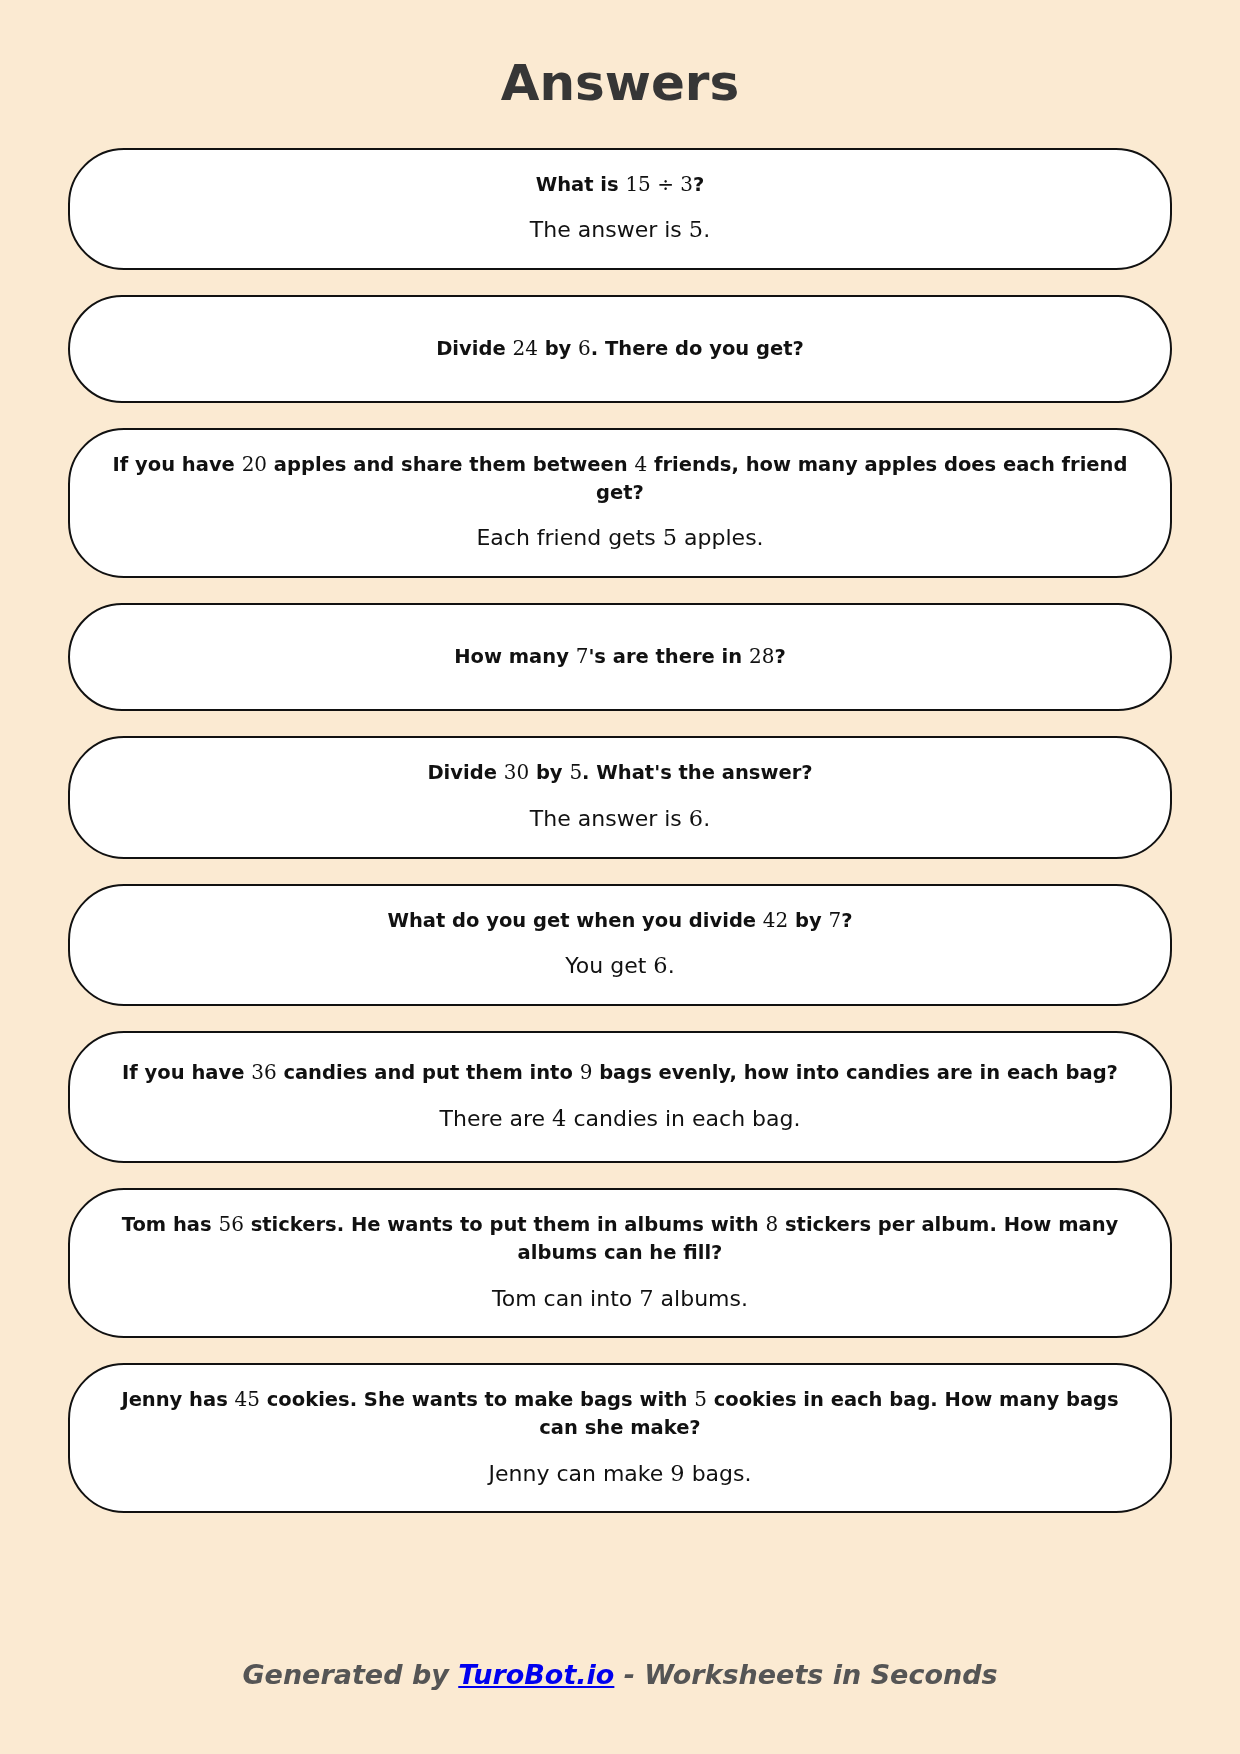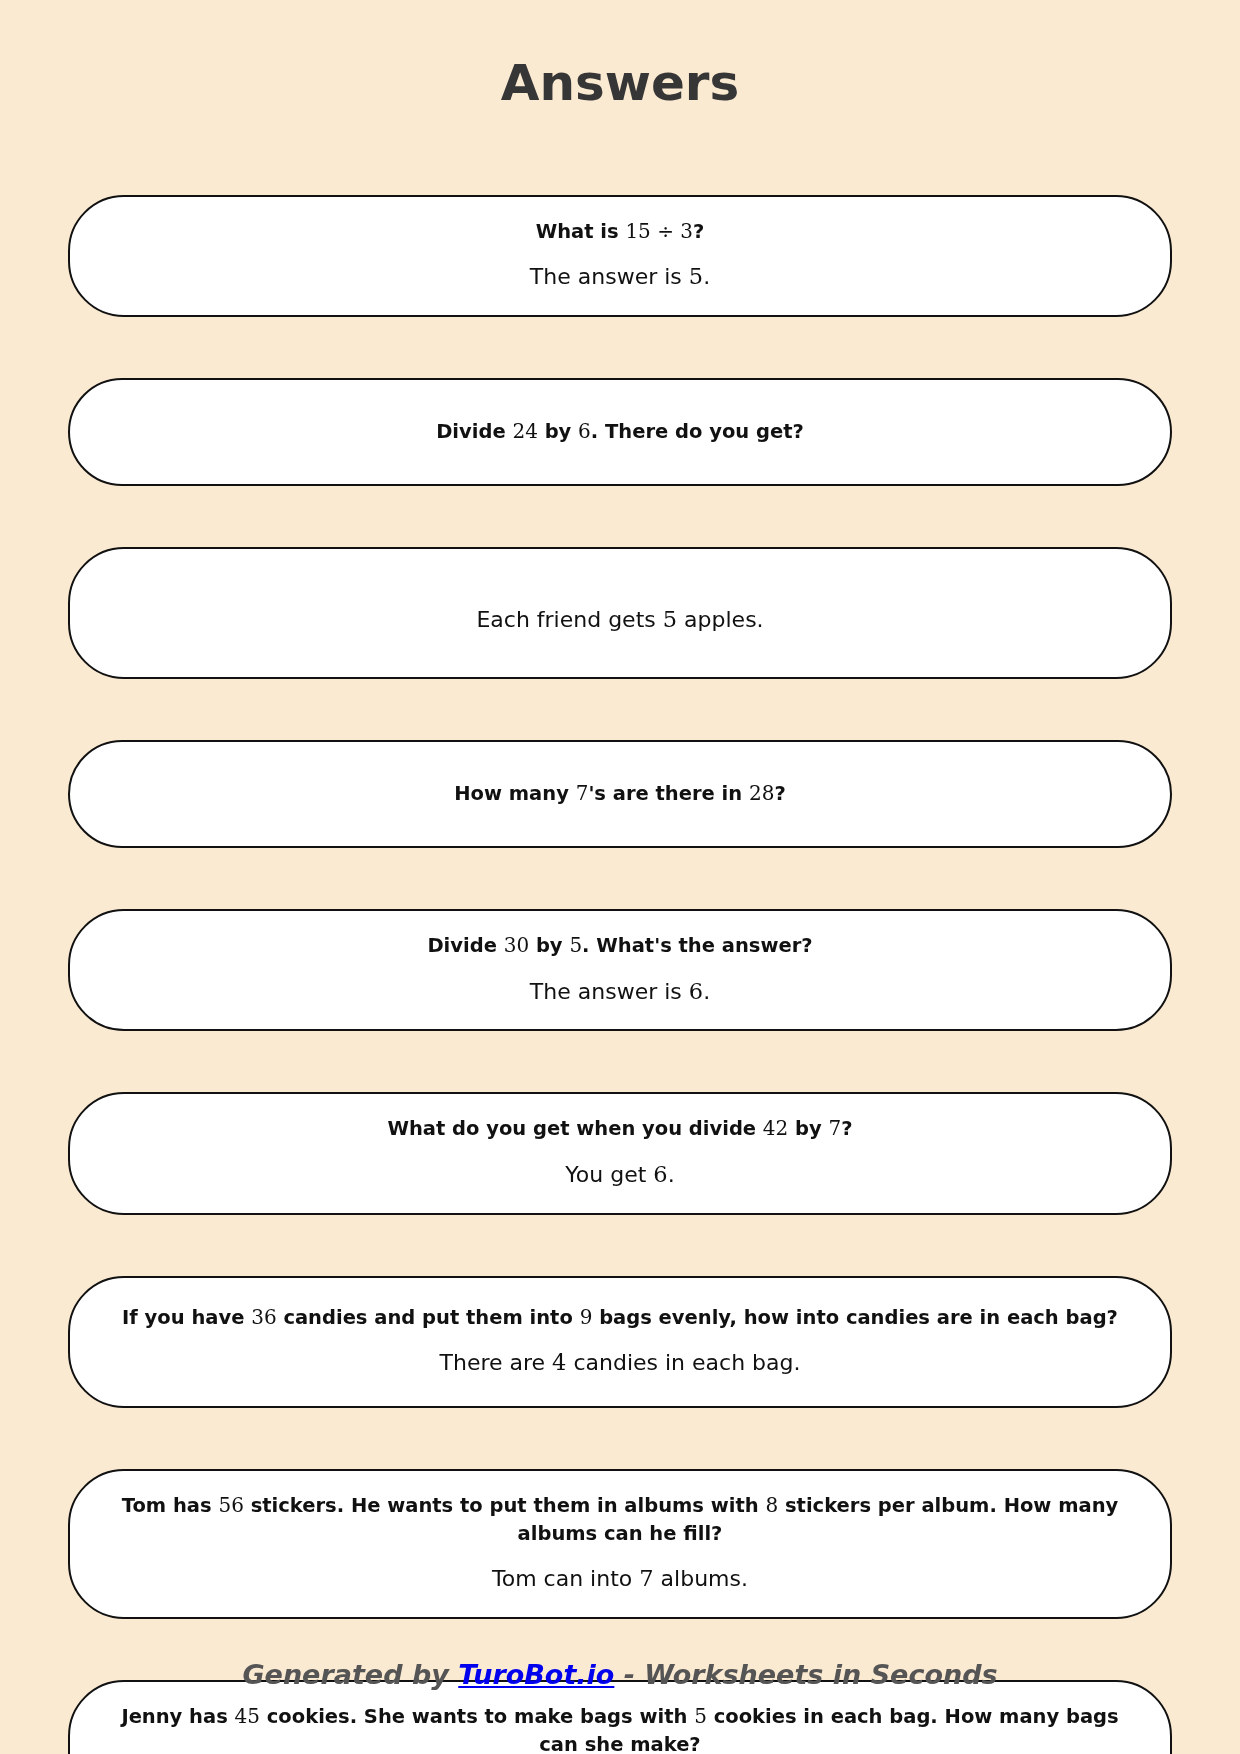--- a/index.html
+++ b/index.html
@@ -23,39 +23,38 @@
     display: flex;
     flex-direction: column;
   }
   .title {
     text-align: center;
     font-family: "DejaVu Sans", sans-serif;
     font-weight: bold;
     font-size: 50px;
     color: #363636;
     letter-spacing: 0px;
-    margin: 57px 0 15px 0;
+    margin: 57px 0 4px 0;
     line-height: 1.05;
   }
   .cards {
     margin: 34px 68px 0 68px;
     display: flex;
     flex-direction: column;
     gap: 25px;
   }
   .card {
     background: #ffffff;
     border: 2px solid #111111;
     border-radius: 56px;
     box-sizing: border-box;
     padding: 20px 36px 22px 36px;
     display: flex;
     flex-direction: column;
     justify-content: center;
-    margin-top: 36px;
   }
   .q {
     text-align: center;
     font-family: "DejaVu Sans", sans-serif;
     font-weight: bold;
     font-size: 19.5px;
     line-height: 1.42;
     color: #111111;
     margin: 0;
   }
@@ -106,20 +105,21 @@
 
   <div class="cards">
       <div class="card short">
         <p class="q"><span>What is </span><span class="num">15</span><span class="num"> ÷ </span><span class="num">3</span><span>?</span></p>
         <p class="a"><span>The answer is </span><span class="num">5</span><span>.</span></p>
       </div>
       <div class="card short">
         <p class="q"><span>Divide </span><span class="num">24</span><span> by </span><span class="num">6</span><span>. There do you get?</span></p>
       </div>
       <div class="card tall">
+        <p class="q"><span>If you have </span><span class="num">20</span><span> apples and share them between </span><span class="num">4</span><span> friends, how many apples does each friend get?</span></p>
         <p class="a"><span>Each friend gets </span><span class="num">5</span><span> apples.</span></p>
       </div>
       <div class="card short">
         <p class="q"><span>How many </span><span class="num">7</span><span>'s are there in </span><span class="num">28</span><span>?</span></p>
       </div>
       <div class="card short">
         <p class="q"><span>Divide </span><span class="num">30</span><span> by </span><span class="num">5</span><span>. What's the answer?</span></p>
         <p class="a"><span>The answer is </span><span class="num">6</span><span>.</span></p>
       </div>
       <div class="card short">

